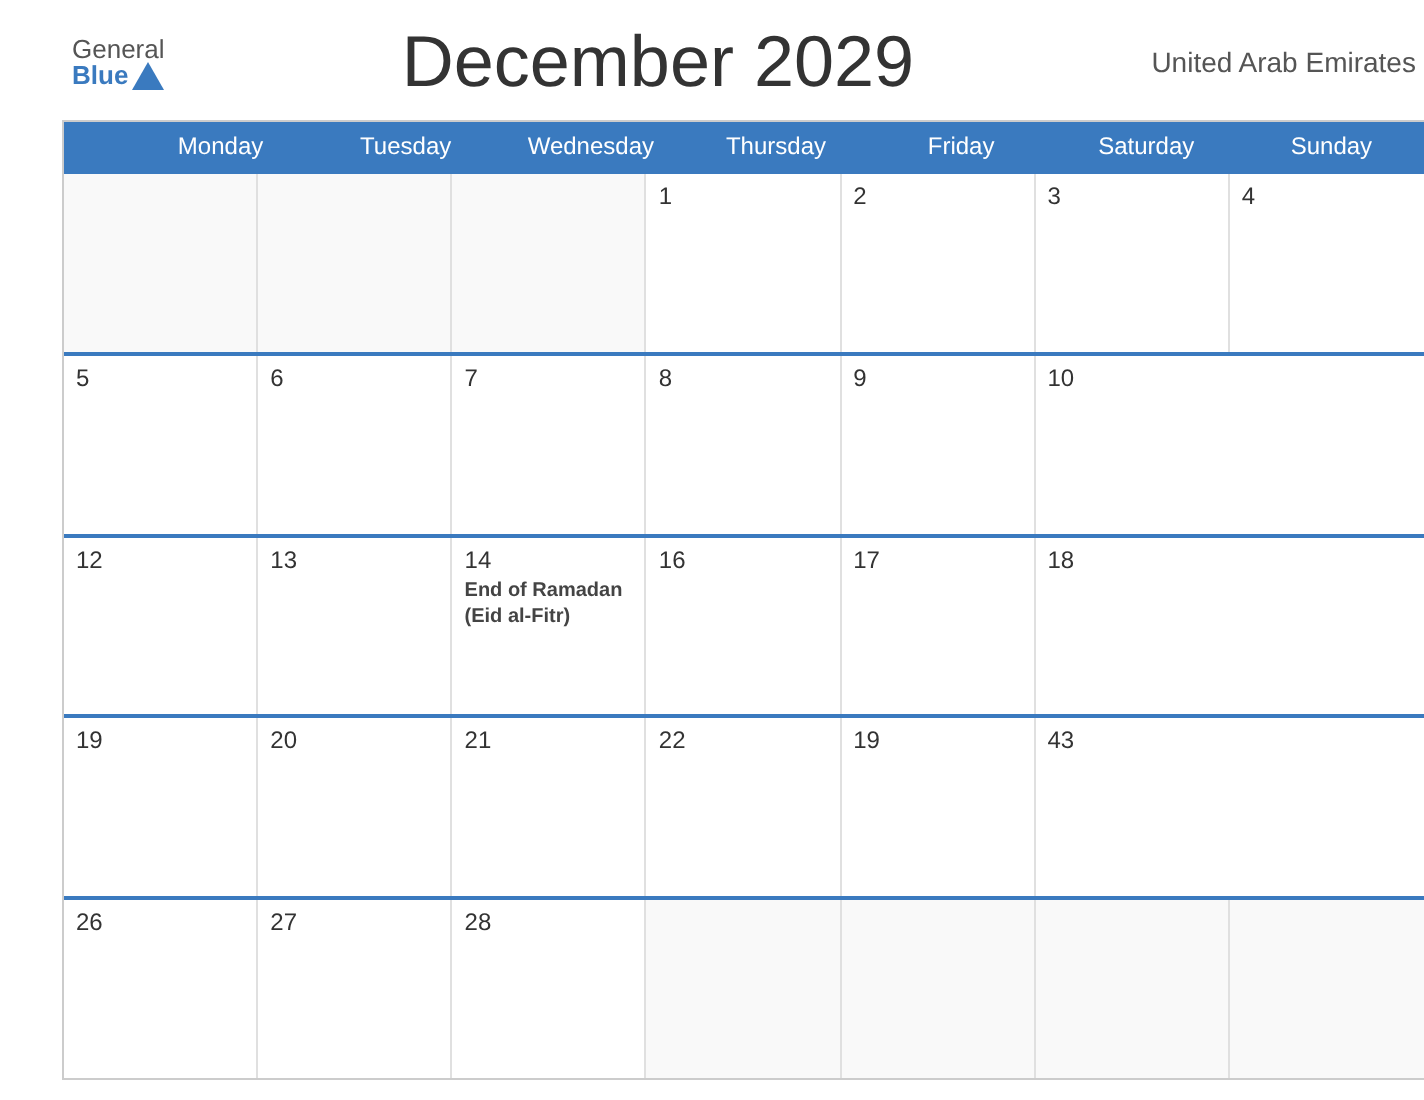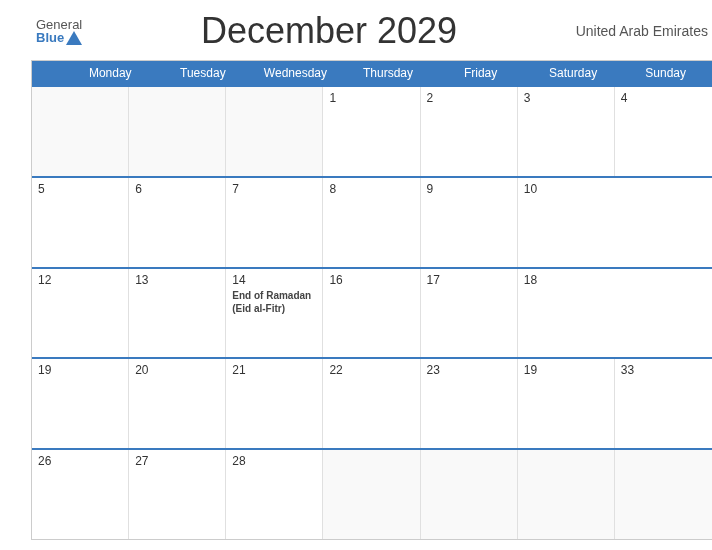--- a/index.html
+++ b/index.html
@@ -211,27 +211,24 @@
           <div class="day-cell">
             <span class="day-number">20</span>
           </div>
           <div class="day-cell">
             <span class="day-number">21</span>
           </div>
           <div class="day-cell">
             <span class="day-number">22</span>
           </div>
           <div class="day-cell">
-            <span class="day-number">23</span>
-          </div>
-          <div class="day-cell">
             <span class="day-number">19</span>
           </div>
           <div class="day-cell">
-            <span class="day-number">33</span>
+            <span class="day-number">43</span>
           </div>
         </div>
         <div class="week-row">
           <div class="day-cell">
             <span class="day-number">26</span>
           </div>
           <div class="day-cell">
             <span class="day-number">27</span>
           </div>
           <div class="day-cell">

